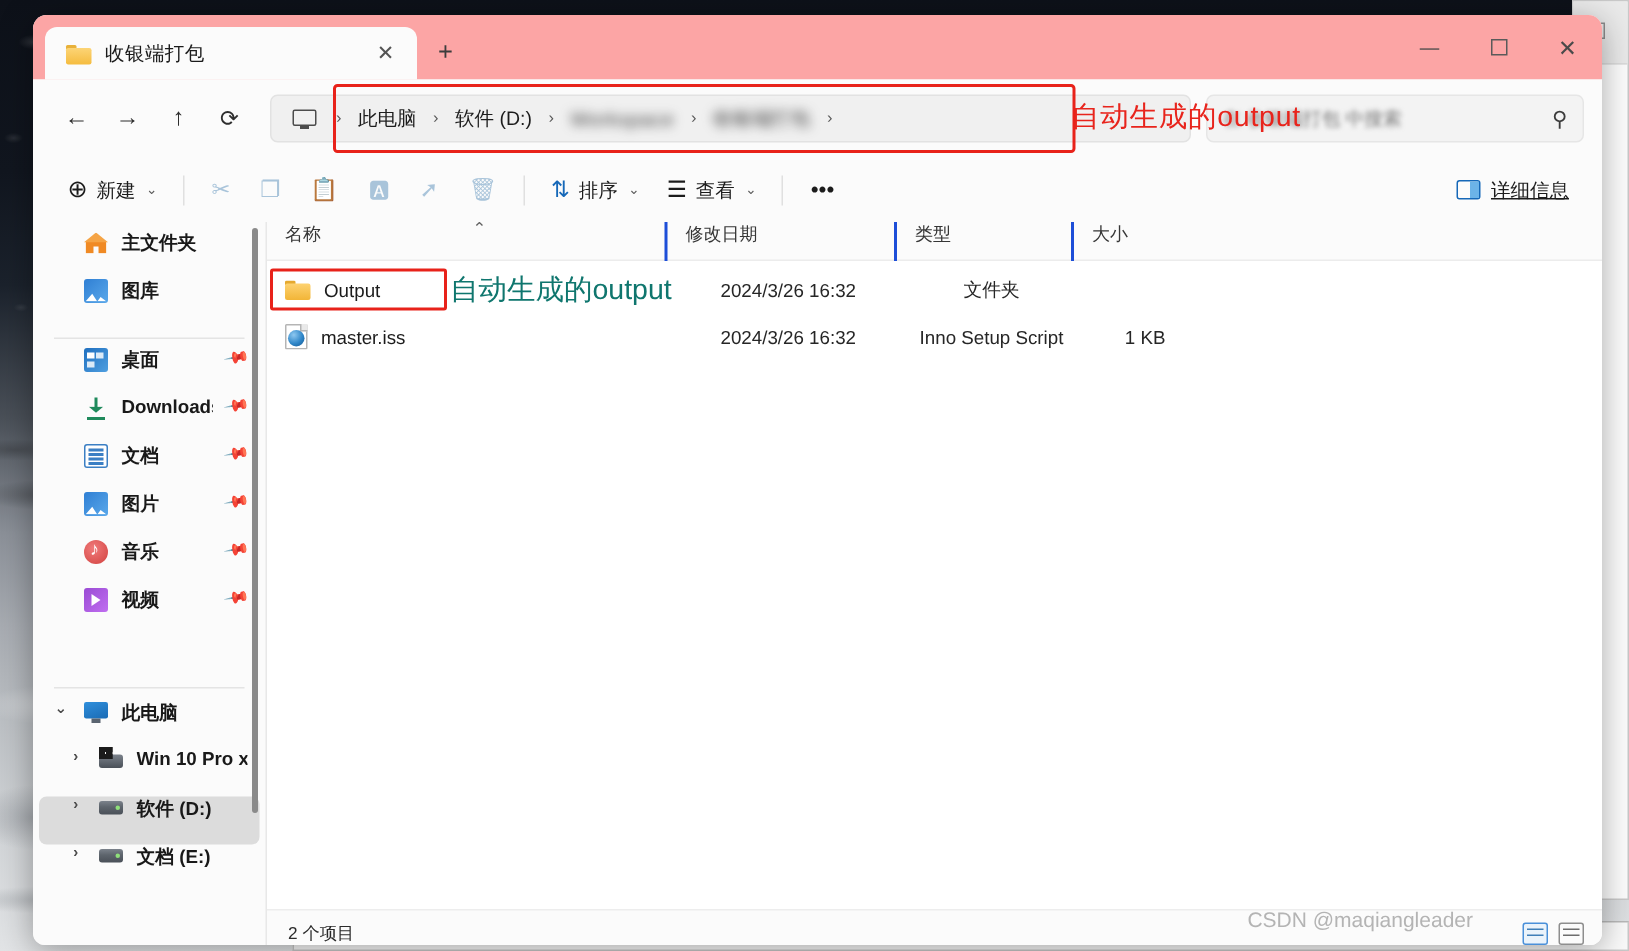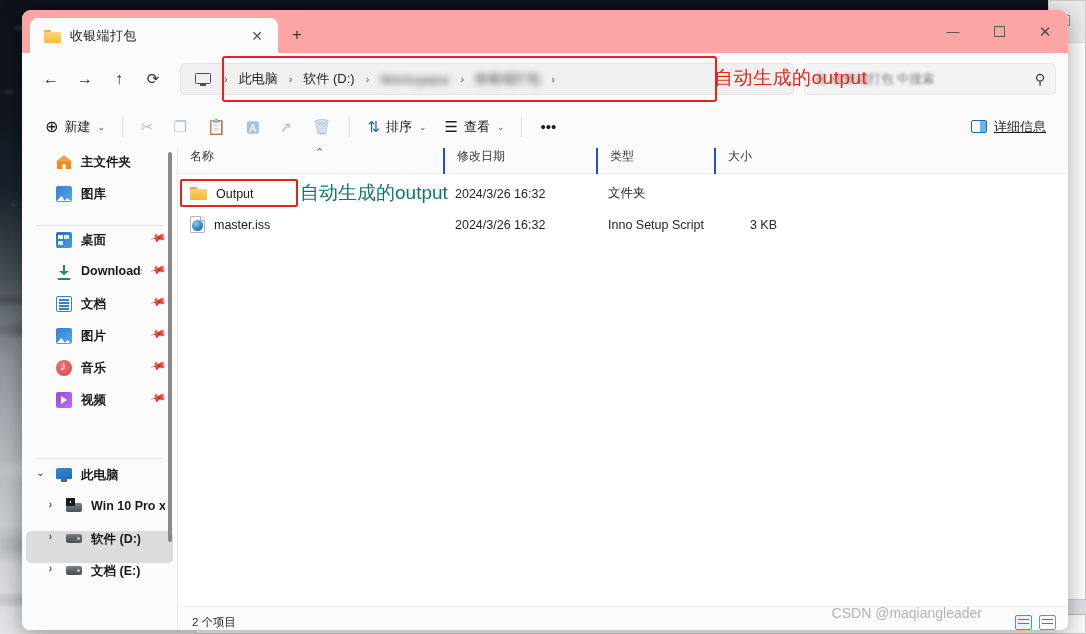--- a/index.html
+++ b/index.html
@@ -364,21 +364,21 @@
   .col.c-size { width:75px; }
   #sort-caret {
     position:absolute; left:137px; top:-2px; font-size:11px; color:#606060;
   }
 
   #filelist { flex:1 1 auto; background:#ffffff; padding-top:4px; position:relative; }
   .frow {
     height:31px; display:flex; align-items:center;
     font-size:12.5px; color:#1b1b1b;
   }
-  .fcell { padding-left:12px; white-space:nowrap; overflow:hidden; }
+  .fcell { padding-left:12px; white-space:nowrap; overflow:hidden;text-align:center; }
   .fcell.c-name { width:265px; display:flex; align-items:center; gap:9px; }
   .fcell.c-date { width:153px; color:#262626; }
   .fcell.c-type { width:118px; color:#262626; }
   .fcell.c-size { width:75px; color:#262626; text-align:right; padding-right:12px; padding-left:0; }
 
   .file-folder-icon { width:17px; height:14px; position:relative; flex:0 0 auto; }
   .file-folder-icon::before {
     content:""; position:absolute; left:0; top:0px; width:7px; height:3px;
     background:#e5a92f; border-radius:1px 1px 0 0;
   }
@@ -676,21 +676,21 @@
         </div>
         <div class="frow">
           <div class="fcell c-name">
             <span class="file-iss-icon">
                 <span class="corner"></span>
               </span>
             <span>master.iss</span>
           </div>
           <div class="fcell c-date">2024/3/26 16:32</div>
           <div class="fcell c-type">Inno Setup Script</div>
-          <div class="fcell c-size">3 KB</div>
+          <div class="fcell c-size">1 KB</div>
         </div>
 
         <div id="output-redbox"></div>
         <div id="output-annotation">自动生成的output</div>
       </div>
 
       <div id="statusbar">
         <span>2 个项目</span>
         <div id="view-toggles">
           <div class="vt active"></div>

